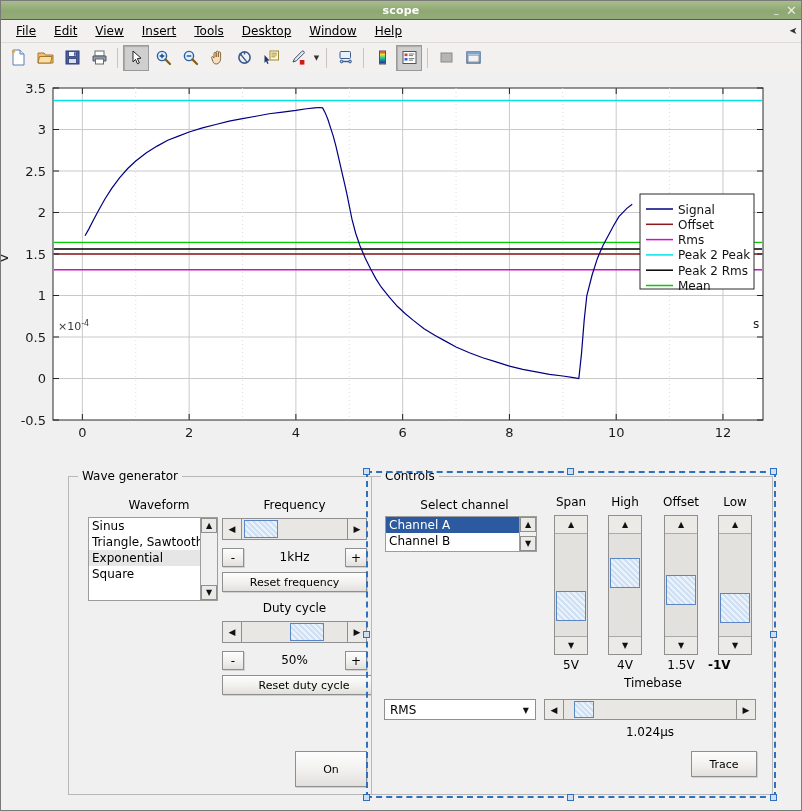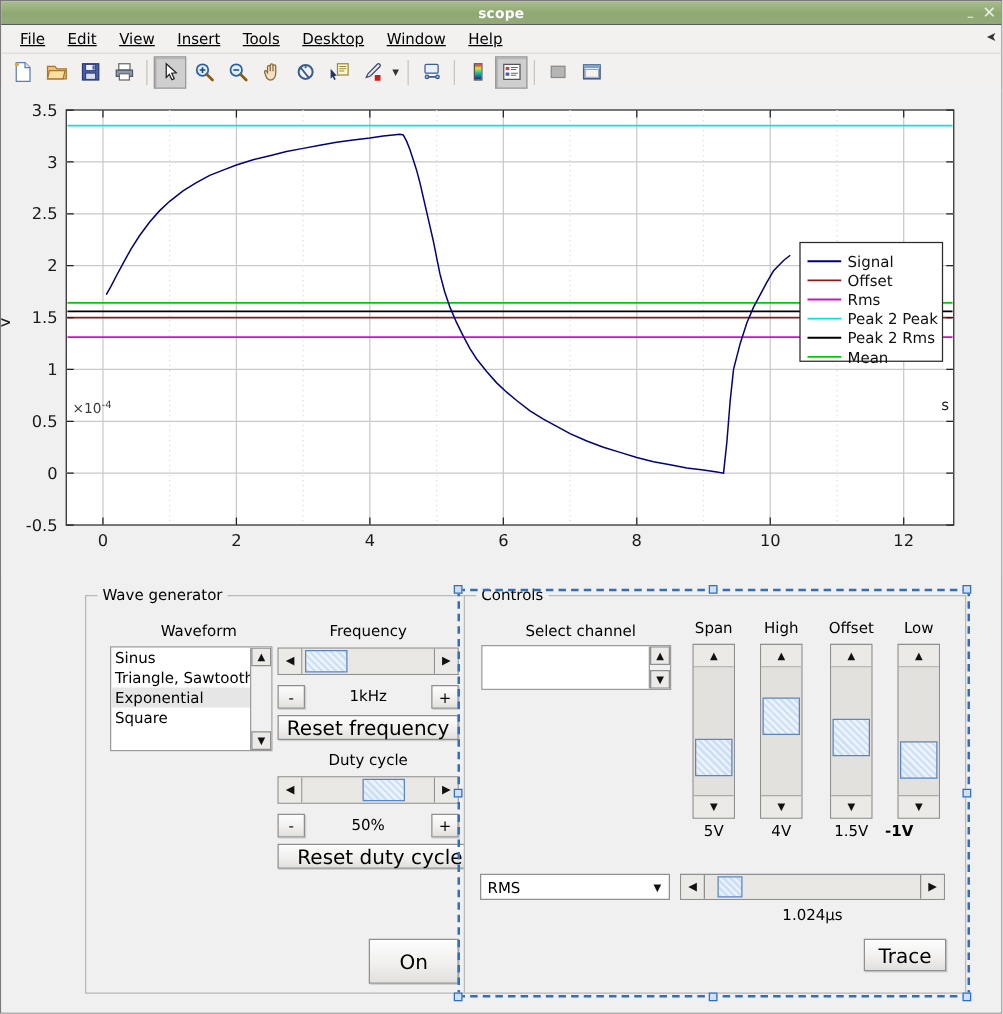--- a/index.html
+++ b/index.html
@@ -65,21 +65,21 @@
   .vslider{width:34px;border:1px solid #8f8f8f;box-sizing:border-box;background:#e3e1de;position:relative;display:flex;flex-direction:column;}
   .vs-arrow{height:17px;background:#eceae7;display:flex;align-items:center;justify-content:center;font-size:8px;color:#111;flex:none;}
   .vs-arrow.top{border-bottom:1px solid #a9a9a9;}
   .vs-arrow.bot{border-top:1px solid #a9a9a9;}
   .vs-track{flex:1;position:relative;background:#e3e1de;}
   .vs-thumb{position:absolute;left:1px;right:1px;height:30px;border:1px solid #5b86c6;box-sizing:border-box;
             background:repeating-linear-gradient(45deg,#cfe0f5 0 2px,#eaf2fc 2px 4px);}
 
   
   .btn{background:linear-gradient(to bottom,#fdfdfd 0%,#f1f0ee 55%,#e2e0dd 100%);
-       border:1px solid #8f8f8f;box-sizing:border-box;font-size:16px;color:#000;
+       border:1px solid #8f8f8f;box-sizing:border-box;font-size:11px;color:#000;
        display:flex;align-items:center;justify-content:center;cursor:default;
        box-shadow:1px 1px 0 rgba(0,0,0,.13);}
   .btn.small{font-size:12px;}
 
   
   .combo{background:#fff;border:1px solid #8f8f8f;box-sizing:border-box;display:flex;align-items:center;
          font-size:12px;color:#000;padding-left:5px;position:relative;}
   .combo-arrow{position:absolute;right:6px;top:50%;transform:translateY(-50%);font-size:8px;color:#111;}
 
   
@@ -416,20 +416,24 @@
 
       <div class="btn" style="position:absolute;left:226px;top:274px;width:72px;height:36px;">On</div>
     </div>
 
     <div class="groupbox" style="left:370px;top:14px;width:400px;height:317px;">
       <span class="gb-title">Controls</span>
 
       <div class="lbl ctr" style="position:absolute;left:10px;top:21px;width:165px;">Select channel</div>
 
       <div class="listbox" style="left:13px;top:39px;width:152px;height:36px;position:absolute;">
+        <div style="position:absolute;left:0;top:0;right:16px;">
+          <div class="lb-item sel-blue">Channel A</div>
+          <div class="lb-item">Channel B</div>
+        </div>
         <div class="vscroll">
           <div class="sb-arrow">▲</div>
           <div class="sb-arrow">▼</div>
         </div>
       </div>
 
       <div style="position:absolute;left:172px;top:18px;width:218px;height:180px;">
 
         <div style="position:absolute;left:0;top:0;width:54px;text-align:center;" class="lbl">Span</div>
         <div class="vslider" style="position:absolute;left:10px;top:20px;height:140px;">
@@ -465,20 +469,21 @@
         <div class="vslider" style="position:absolute;left:174px;top:20px;height:140px;">
           <div class="vs-arrow top">▲</div>
           <div class="vs-track">
             <div class="vs-thumb" style="top:58%;"></div>
           </div>
           <div class="vs-arrow bot">▼</div>
         </div>
         <div style="position:absolute;left:164px;top:163px;width:54px;font-weight:bold;" class="lbl">-1V</div>
       </div>
 
+      <div class="lbl ctr" style="position:absolute;left:172px;top:199px;width:218px;">Timebase</div>
 
       <div class="combo" style="position:absolute;left:12px;top:222px;width:152px;height:21px;">
         <span>RMS</span>
         <span class="combo-arrow">▼</span>
       </div>
 
       <div class="hslider" style="position:absolute;left:172px;top:222px;width:212px;height:21px;">
         <div class="hs-arrow">◀</div>
         <div class="hs-track">
           <div class="hs-thumb" style="left:10px;width:20px;"></div>

